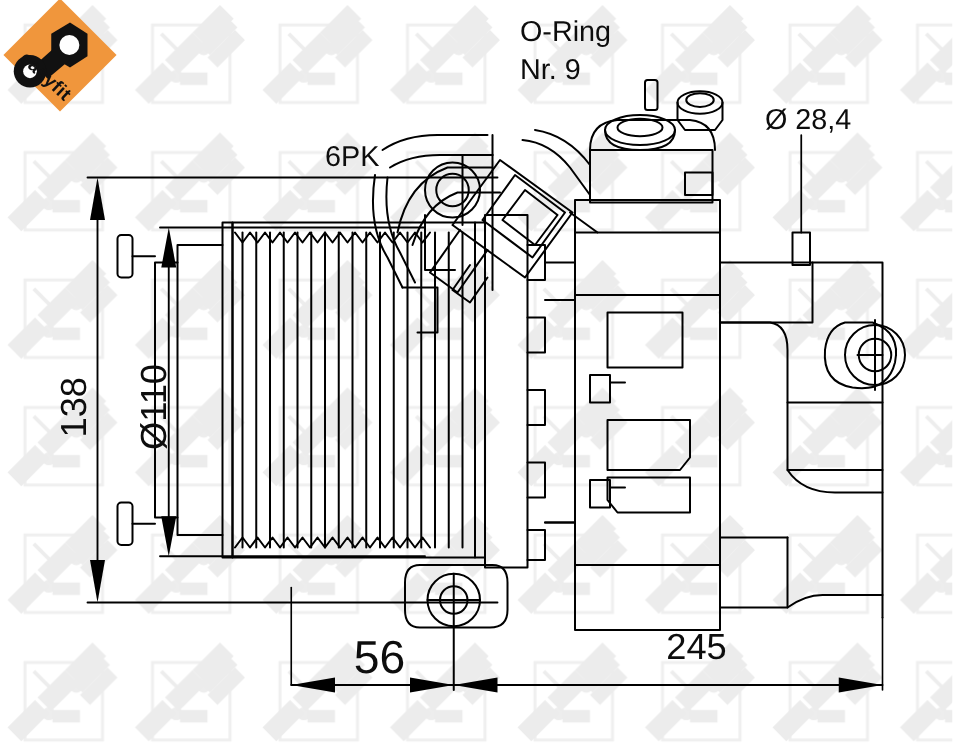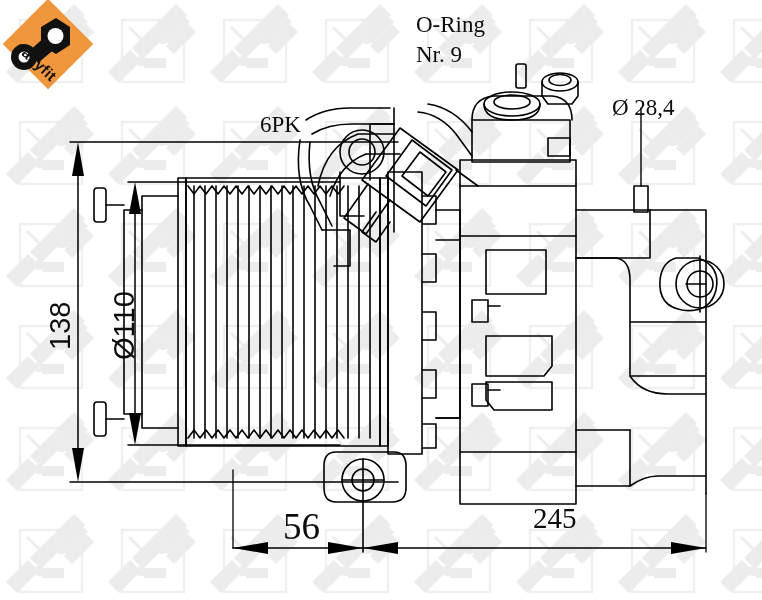--- a/index.html
+++ b/index.html
@@ -2,21 +2,21 @@
 <html><head>
 <meta charset="utf-8">
 <style>
   html,body{margin:0;padding:0;background:#fff;}
   body{width:762px;height:600px;position:relative;overflow:hidden;
        font-family:"Liberation Sans",sans-serif;color:#000;}
   #stage{position:absolute;inset:0;width:762px;height:600px;background:#fff;}
   .wm{position:absolute;inset:0;z-index:0;pointer-events:none;}
   .art{position:absolute;inset:0;z-index:1;}
   .lbl{position:absolute;z-index:3;white-space:nowrap;
-       font-family:Liberation Serif, serif;color:#0d0d0d;}
+       font-family:Liberation Sans, sans-serif;color:#0d0d0d;}
   .badge{position:absolute;z-index:4;}
   .badge .sq{position:absolute;left:8px;top:8px;width:64px;height:64px;
              background:#F0963C;transform:rotate(45deg);}
   .badge .ef{position:absolute;left:16px;top:34px;width:74px;
              font-size:15px;font-weight:700;color:#111;
              transform:rotate(43deg);transform-origin:left top;
              font-family:"Liberation Sans",sans-serif;letter-spacing:.3px;}
   .badge svg{position:absolute;left:2px;top:6px;}
   .vlbl{position:absolute;z-index:3;
         transform-origin:left top;white-space:nowrap;
@@ -249,21 +249,21 @@
     <div class="ef">easyfit</div>
   </div>
 
   <div class="lbl" style="left:416px;top:10px;font-size:23px;line-height:30px;">
     <div>O-Ring</div>
     <div>Nr. 9</div>
   </div>
 
   <div class="lbl" style="left:260px;top:112px;font-size:23px;text-align:center;">6PK</div>
 
-  <div class="lbl" style="left:612px;top:82px;font-size:23px;margin-top:13px;">Ø 28,4</div>
+  <div class="lbl" style="left:612px;top:82px;font-size:23px;">Ø 28,4</div>
 
   <div class="vlbl" style="left:44px;top:350px;font-size:29px;transform:rotate(-90deg);">138</div>
 
   <div class="vlbl" style="left:108px;top:360px;font-size:29px;transform:rotate(-90deg);">Ø110</div>
 
   <div class="lbl" style="left:283px;top:505px;font-size:37px;">56</div>
 
   <div class="lbl" style="left:533px;top:502px;font-size:29px;">245</div>
 
 </div>

